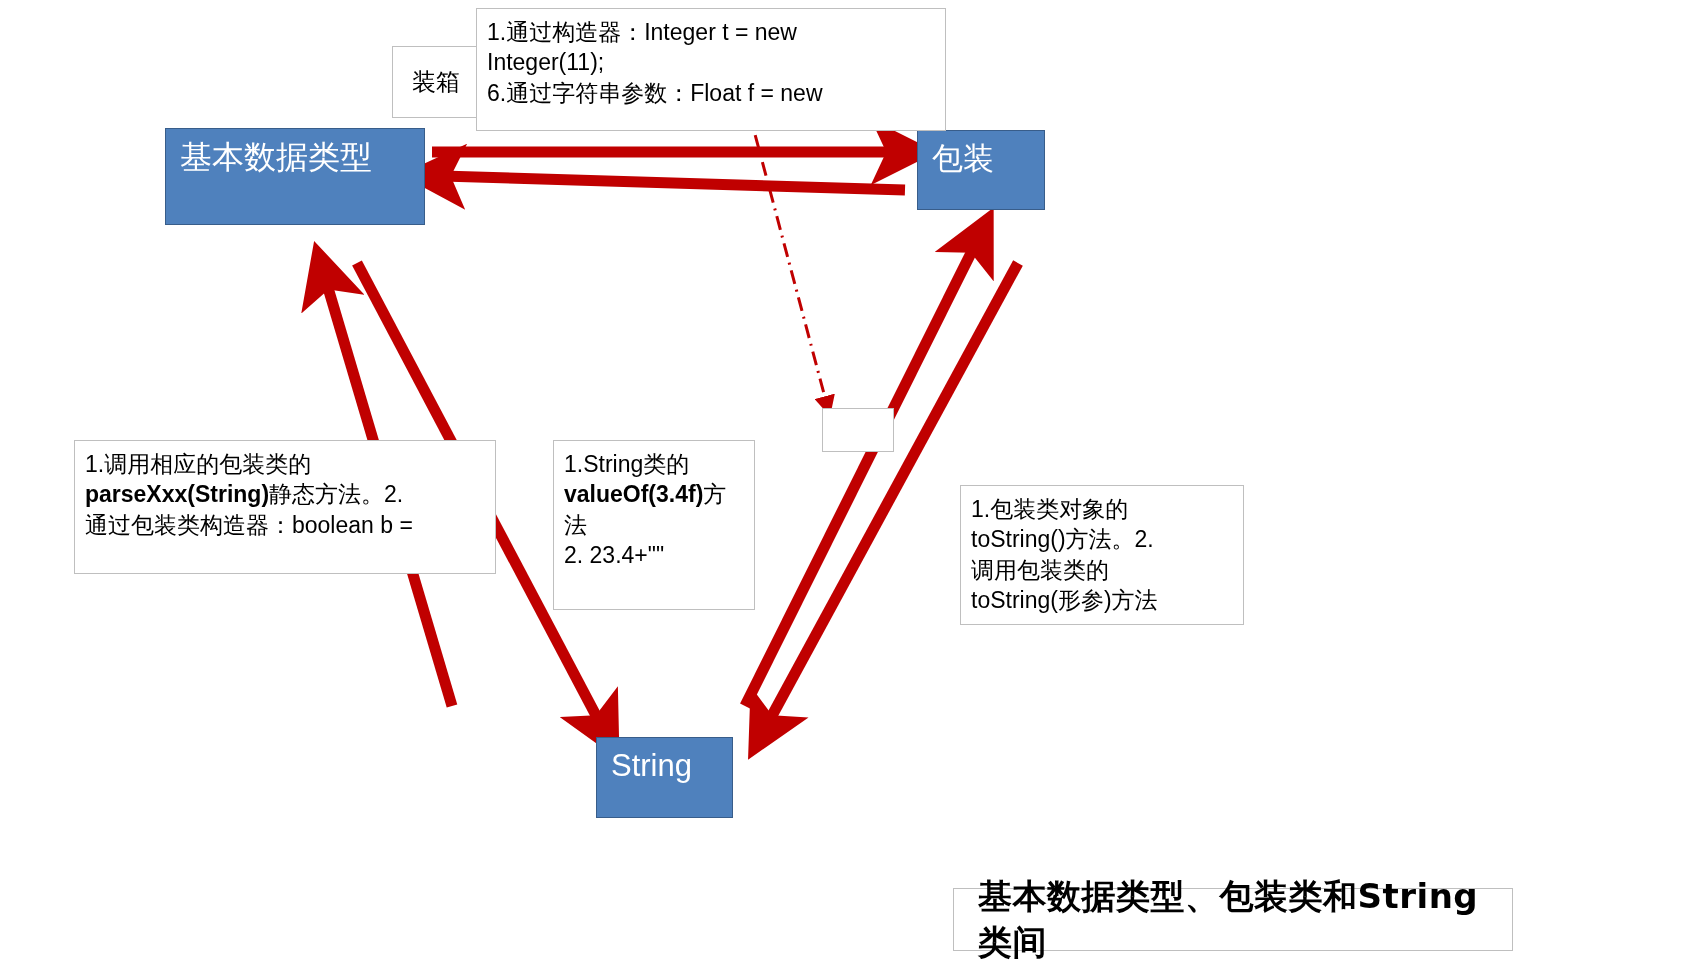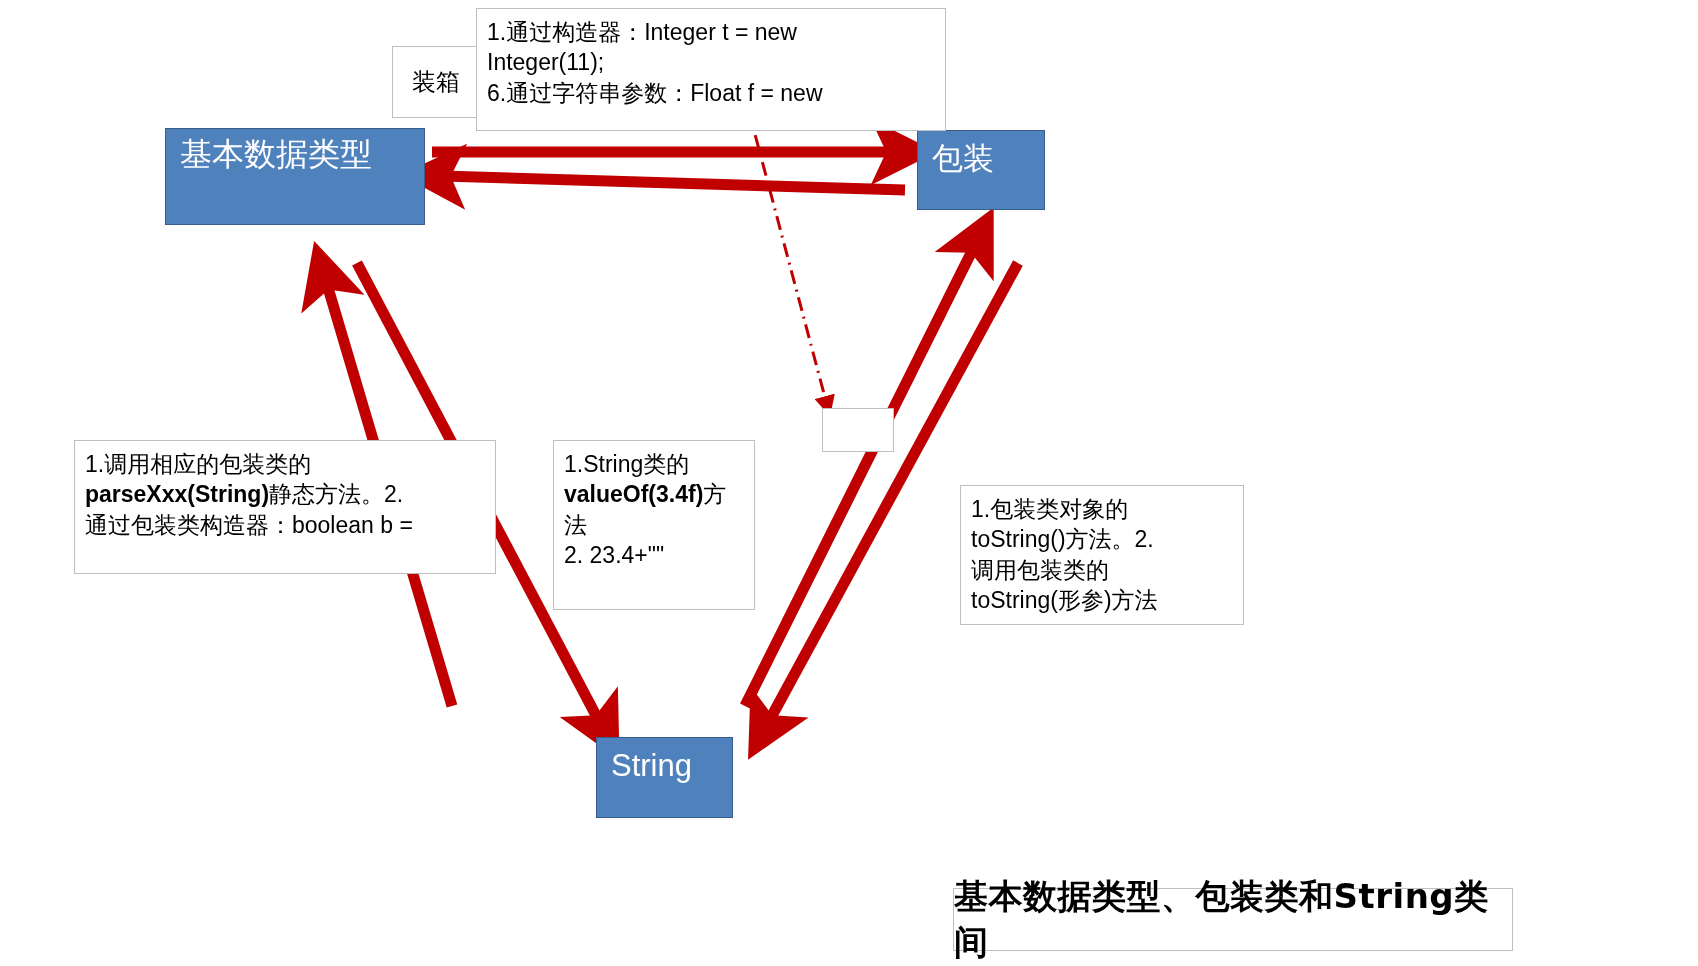--- a/index.html
+++ b/index.html
@@ -31,21 +31,21 @@
     color: #ffffff;
     display: flex;
     align-items: flex-start;
     justify-content: flex-start;
   }
   .node span {
     display: block;
     padding: 10px 14px 0 14px;
     line-height: 1.15;
   }
-  .node-primitive span { font-family: Liberation Mono, monospace; font-size: 32px; }
+  .node-primitive span { font-family: Liberation Sans, sans-serif; font-size: 32px; }
   .node-wrapper span  { font-family: "DejaVu Sans", sans-serif; font-size: 31px; }
   .node-string span   { font-family: "Liberation Sans", sans-serif; font-size: 31px; }
 
   .tbox {
     position: absolute;
     background: #ffffff;
     border: 1px solid #bfbfbf;
     box-sizing: border-box;
     color: #000000;
     font-size: 23px;
@@ -179,17 +179,17 @@
 
   <div class="tbox" style="left:917px; top:485px; width:284px; height:140px;">
     <div class="inner">
       <div>1.包装类对象的</div>
       <div>toString()方法。2.</div>
       <div>调用包装类的</div>
       <div>toString(形参)方法</div>
     </div>
   </div>
 
-  <div class="title-box" style="left:953px; top:888px; width:560px; height:63px;">
+  <div class="title-box" style="left:953px; top:888px; width:560px; height:63px;padding-left:24px;">
     <span>基本数据类型、包装类和String类间</span>
   </div>
 
 </div>
 
 </body></html>

